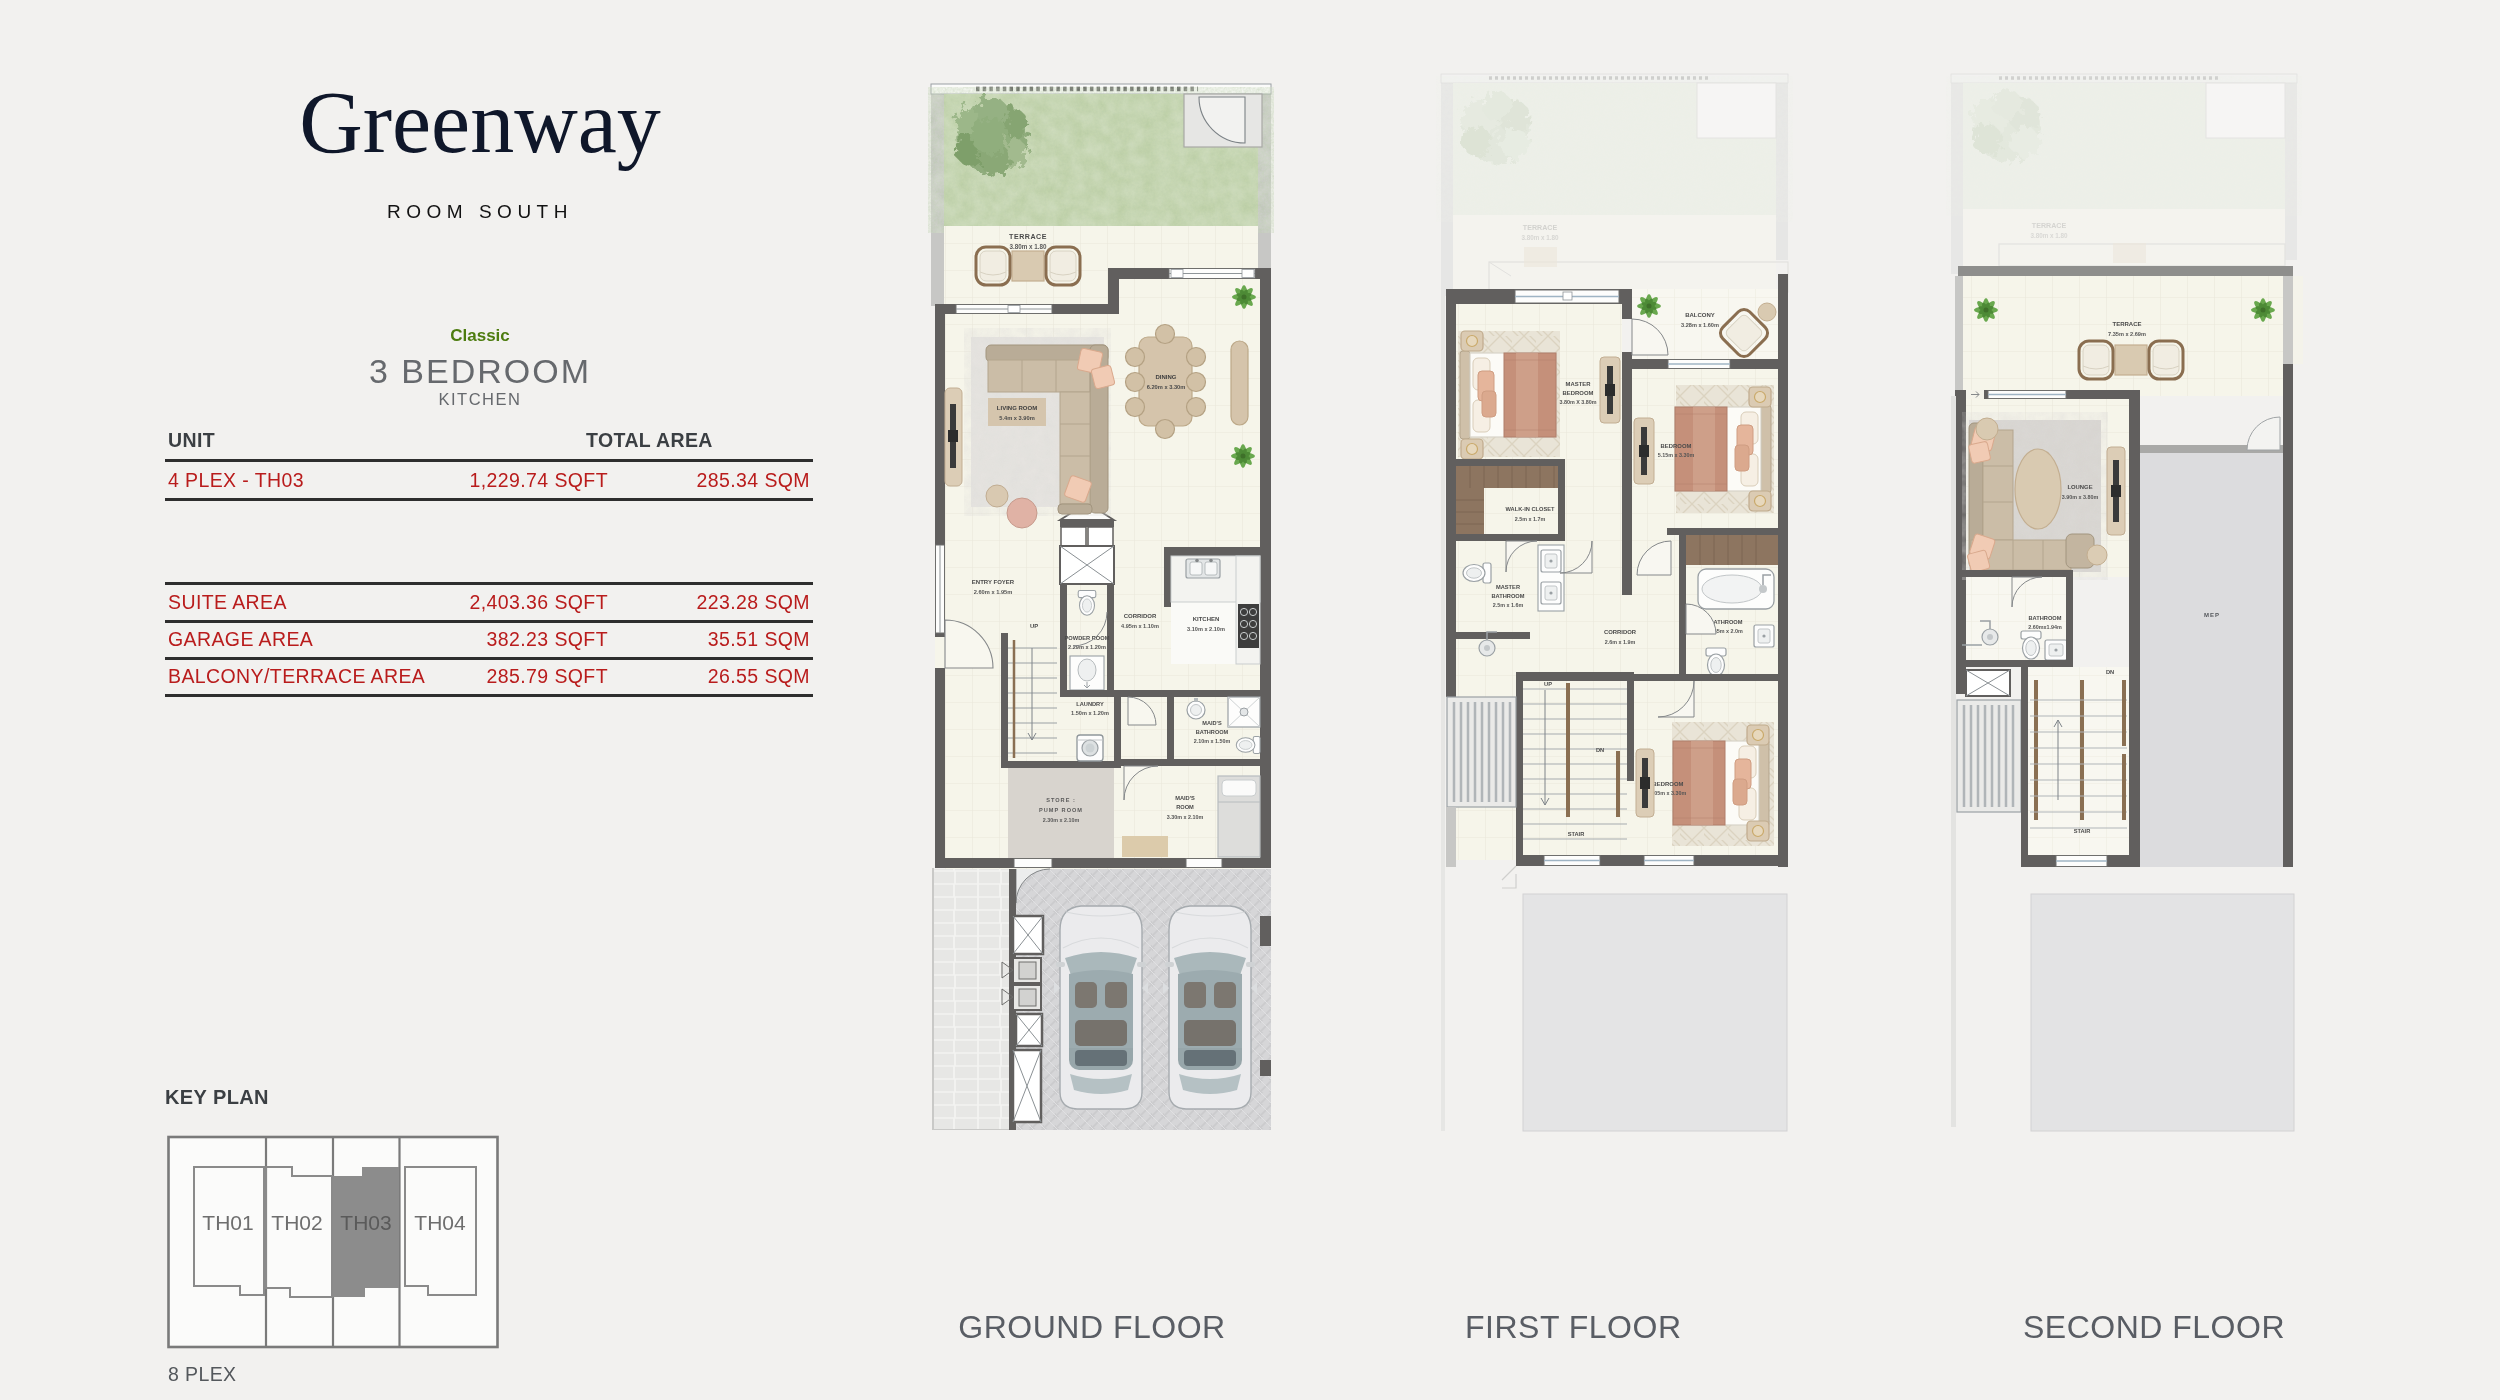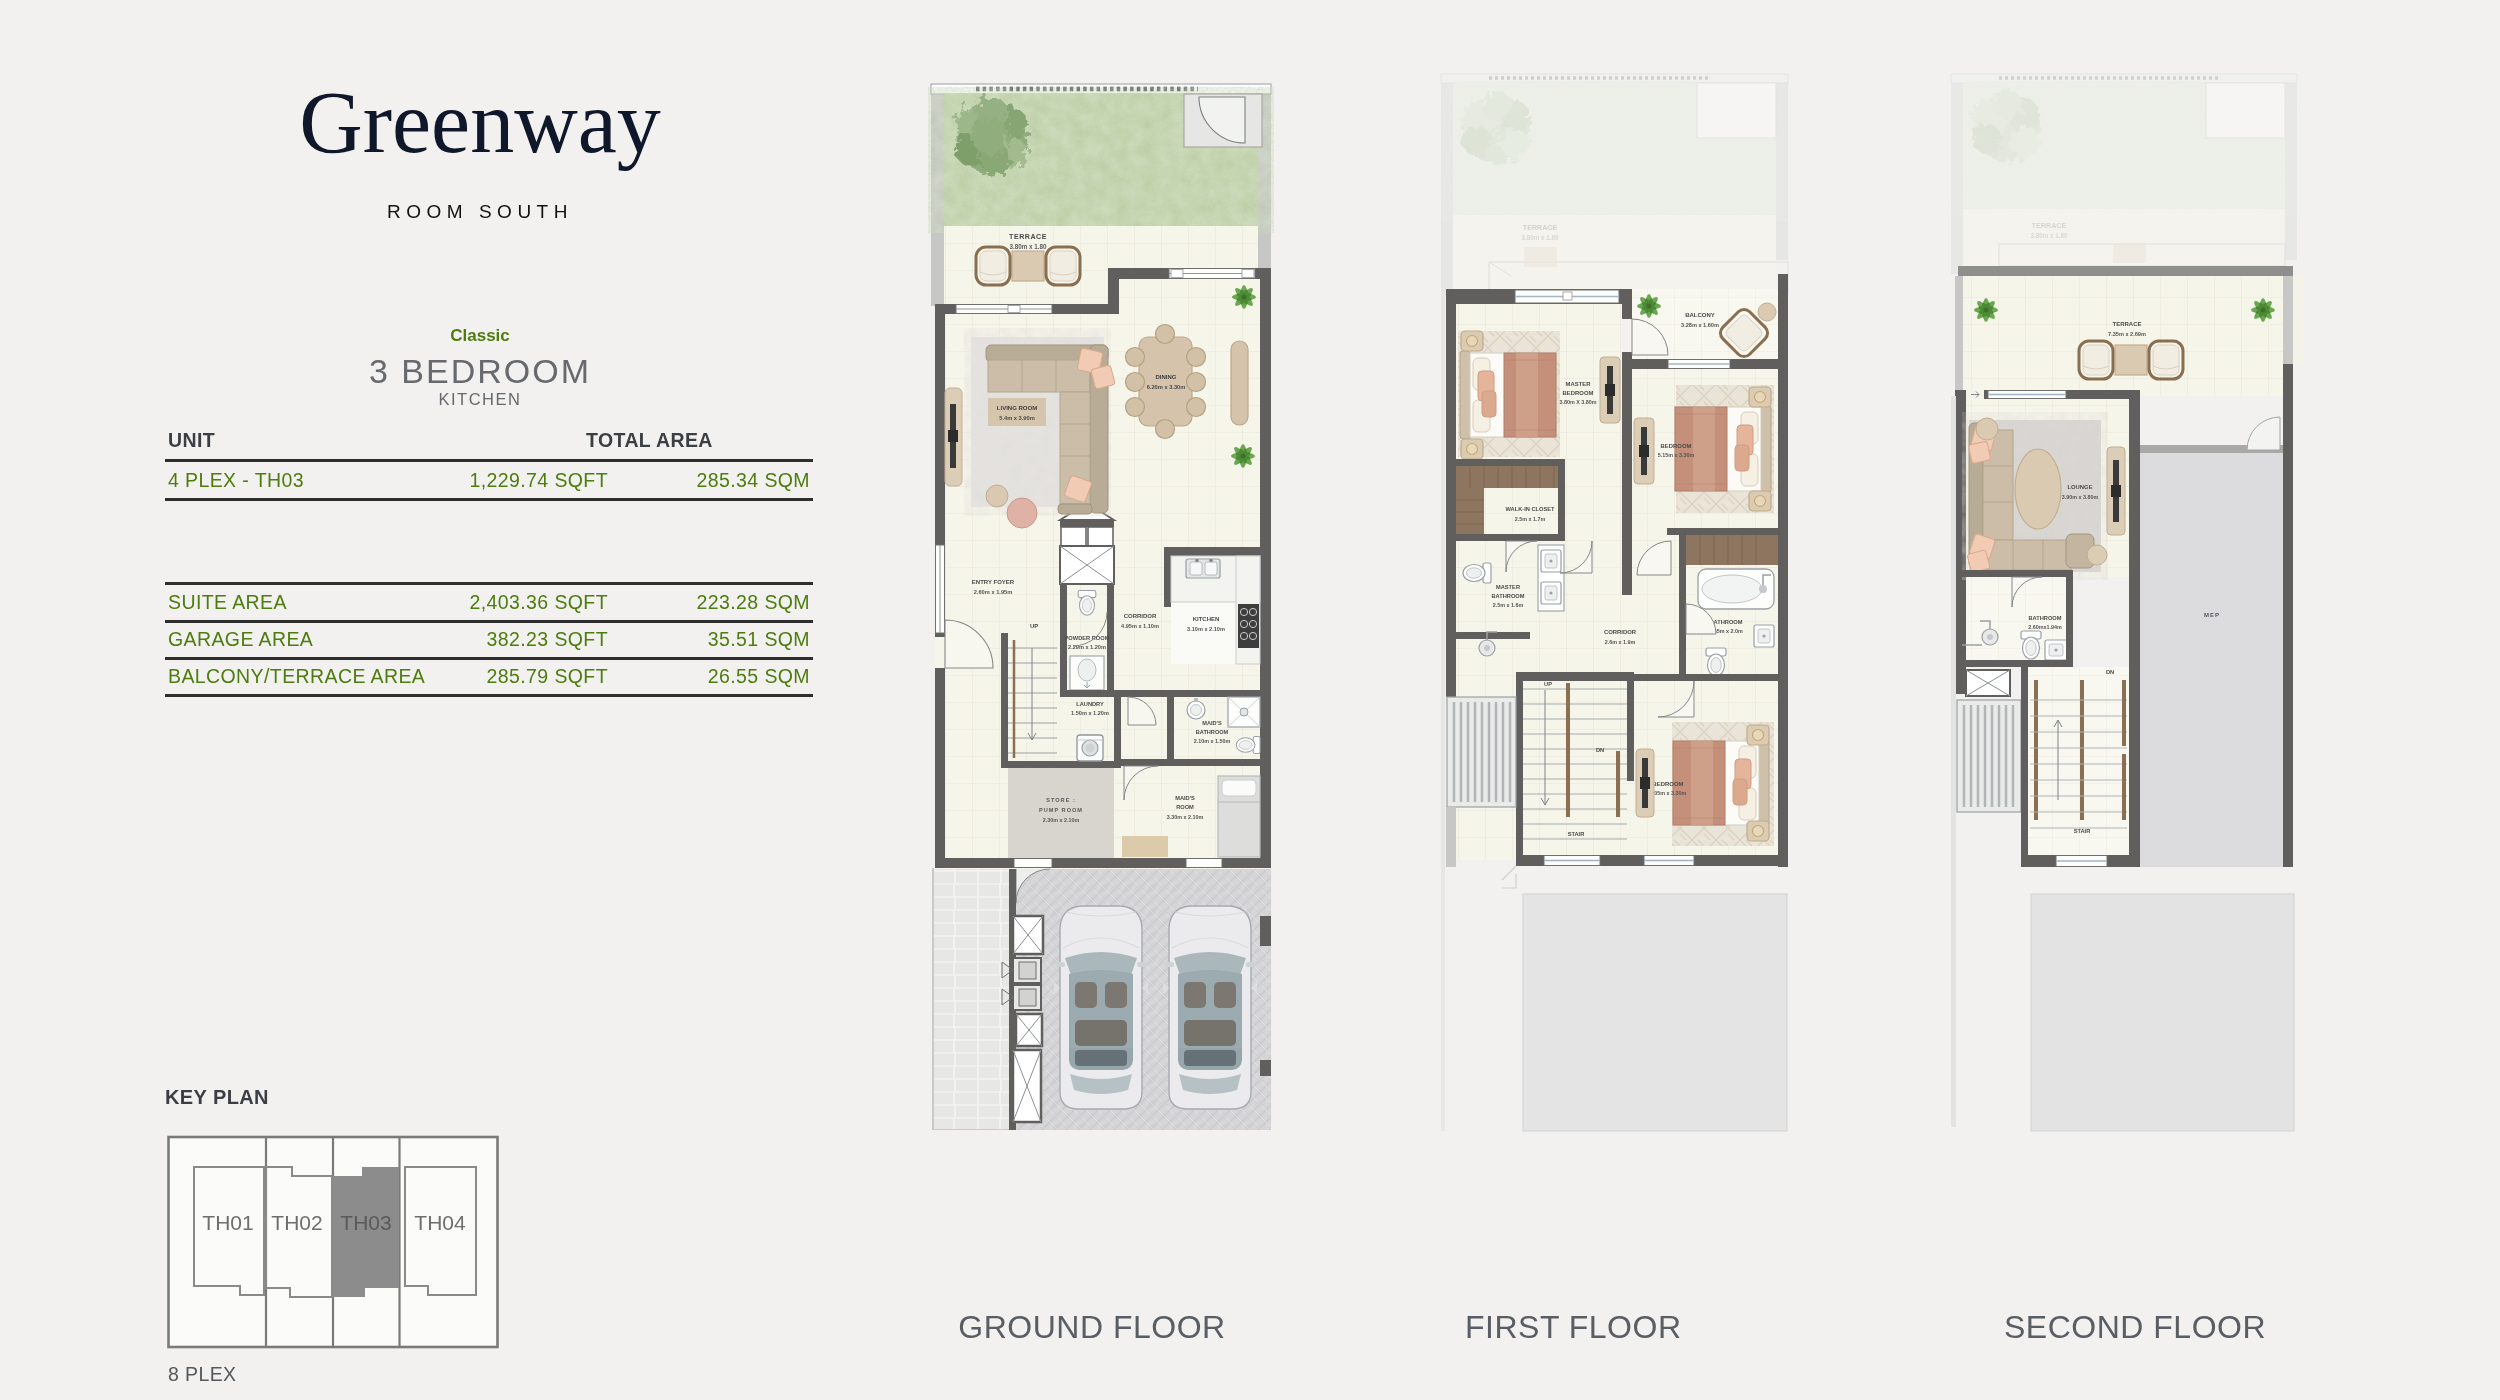--- a/index.html
+++ b/index.html
@@ -1,19 +1,19 @@
 <!DOCTYPE html>
 <html><head>
 <meta charset="utf-8">
 <style>
 html,body{margin:0;padding:0}
 body{width:2500px;height:1400px;background:#f2f1ef;font-family:"Liberation Sans",sans-serif;position:relative;overflow:hidden}
 .abs{position:absolute}
 .rule{position:absolute;height:2.6px;background:#2e2e2e}
-.rowtxt{position:absolute;font-size:19.5px;color:#4d7c0f;letter-spacing:.4px;white-space:nowrap}
+.rowtxt{position:absolute;font-size:19.5px;color:#b91c1c;letter-spacing:.4px;white-space:nowrap}
 .rt{text-align:right}
 </style>
 </head>
 <body>
 
 <div class="abs" style="left:240px;top:72px;width:480px;text-align:center;font-family:'Liberation Serif',serif;font-size:88px;color:#0f172a;letter-spacing:0px">Greenway</div>
 
 <div class="abs" style="left:240px;top:201px;width:480px;text-align:center;font-size:19px;color:#121212;letter-spacing:5.5px;font-weight:500">ROOM SOUTH</div>
 
 <div class="abs" style="left:240px;top:326px;width:480px;text-align:center;font-size:17px;font-weight:bold;color:#4d7c0f">Classic</div>
@@ -55,21 +55,21 @@
 <div class="rule" style="left:165px;top:694px;width:648px"></div>
 
 <div class="rowtxt" style="left:165px;top:1086px;font-weight:bold;color:#3b3f43;font-size:20px">KEY PLAN</div>
 
 <div class="rowtxt" style="left:168px;top:1363px;color:#54585c">8 PLEX</div>
 
 <div class="abs" style="left:942px;top:1309px;width:300px;text-align:center;font-size:32px;color:#595d64;letter-spacing:0.5px">GROUND FLOOR</div>
 
 <div class="abs" style="left:1465px;top:1309px;width:300px;text-align:left;font-size:32px;color:#595d64;letter-spacing:0.5px">FIRST FLOOR</div>
 
-<div class="abs" style="left:1985px;top:1309px;width:300px;text-align:center;font-size:32px;color:#595d64;letter-spacing:0.5px">SECOND FLOOR</div>
+<div class="abs" style="left:1985px;top:1309px;width:300px;text-align:right;font-size:32px;color:#595d64;letter-spacing:0.5px">SECOND FLOOR</div>
 <svg class="abs" style="left:0;top:0" width="2500" height="1400" viewBox="0 0 2500 1400">
 <defs>
 <pattern id="grid" width="27" height="27" patternUnits="userSpaceOnUse">
         <rect width="27" height="27" fill="#f6f5ea"></rect>
         <path d="M27 0H0V27" fill="none" stroke="#eae8db" stroke-width="1.1"></path>
       </pattern>
 <pattern id="gridw" width="27" height="27" patternUnits="userSpaceOnUse">
         <rect width="27" height="27" fill="#f8f7f0"></rect>
         <path d="M27 0H0V27" fill="none" stroke="#eeece1" stroke-width="1.1"></path>
       </pattern>

